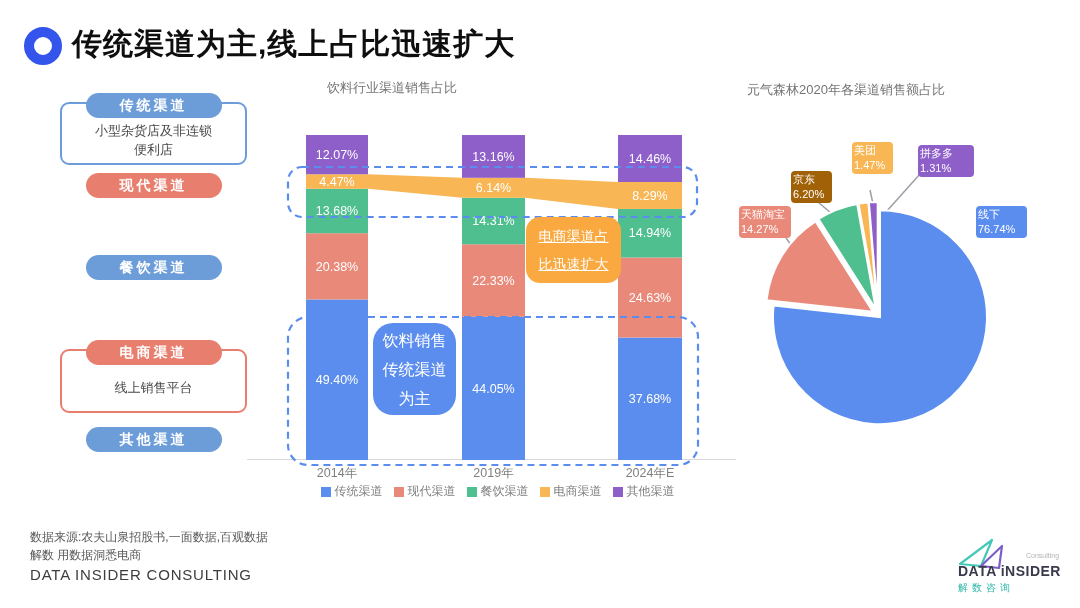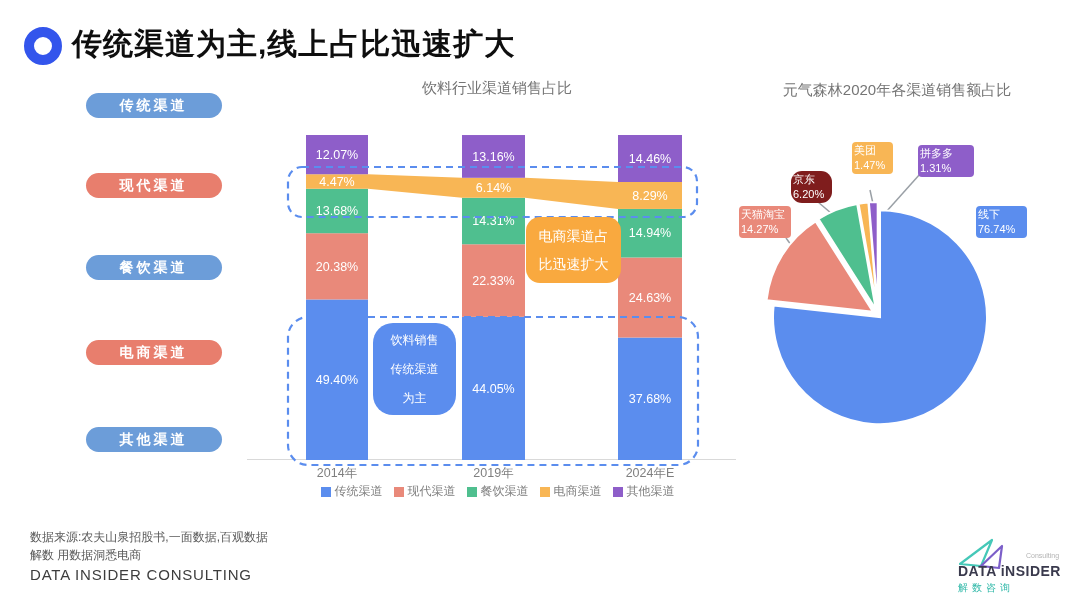--- a/index.html
+++ b/index.html
@@ -17,29 +17,29 @@
     font-size:13px;color:#4a4a4a;line-height:19px;white-space:pre-line;padding-top:12px;box-sizing:border-box;}
   .channel-pill{position:absolute;top:0;left:50%;transform:translateX(-50%);z-index:2;
     min-width:136px;height:25px;border-radius:13px;display:flex;align-items:center;justify-content:center;
     color:#fff;font-size:14px;font-weight:700;letter-spacing:3px;padding:0 14px;box-sizing:border-box;white-space:nowrap;}
   .theme-blue .channel-pill{background:#6C9DD9;}
   .theme-blue .channel-box{border-color:#6C9DD9;}
   .theme-red .channel-pill{background:#E87E6D;}
   .theme-red .channel-box{border-color:#E87E6D;}
   
   #charts-svg{position:absolute;left:0;top:0;width:1080px;height:608px;}
-  .chart-title{position:absolute;font-size:15px;color:#757575;text-align:center;white-space:nowrap;}
+  .chart-title{position:absolute;font-size:13px;color:#757575;text-align:left;white-space:nowrap;}
   #bar-title{left:327px;top:79px;width:340px;}
   #pie-title{left:747px;top:81px;width:300px;}
   .callout{position:absolute;color:#fff;display:flex;align-items:center;justify-content:center;
     text-align:center;white-space:pre-line;z-index:3;}
   #callout-traditional{left:373px;top:323px;width:83px;height:92px;border-radius:20px;background:#5B8DEE;
-    font-size:12px;line-height:29px;}
+    font-size:16px;line-height:29px;}
   #callout-ecommerce{left:526px;top:217px;width:95px;height:66px;border-radius:14px;background:#F9A93F;
-    font-size:14px;line-height:28px;}
+    font-size:14px;line-height:28px;text-decoration:underline;}
   
   #legend{position:absolute;left:255px;top:483px;width:485px;display:flex;justify-content:center;gap:11px;}
   .legend-item{display:flex;align-items:center;gap:4px;font-size:12px;color:#7f7f7f;white-space:nowrap;}
   .legend-swatch{width:10px;height:10px;display:inline-block;}
   
   .pie-label{position:absolute;color:#fff;font-size:11px;line-height:15px;text-align:left;
     border-radius:4px;padding:1px 2px;white-space:pre-line;z-index:3;box-sizing:border-box;}
   
   .footer-line{position:absolute;left:30px;font-size:12px;color:#595959;white-space:nowrap;}
   #footer-company{position:absolute;left:30px;top:566px;font-size:15px;color:#3d3d3d;letter-spacing:0.8px;white-space:nowrap;}
@@ -49,29 +49,32 @@
   #logo .brand-cn{position:absolute;left:8px;top:51px;font-size:10px;color:#2FB8A8;letter-spacing:4px;white-space:nowrap;}
 </style>
 </head>
 <body>
 
 <div class="ring"></div>
 <div class="page-title">传统渠道为主,线上占比迅速扩大</div>
 
 <div id="sidebar">
     <div class="channel-group theme-blue" style="top: 93px; height: 72px;">
+      <div class="channel-box" style="height: 63px;">小型杂货店及非连锁
+便利店</div>
       <div class="channel-pill">传统渠道</div>
     </div>
     <div class="channel-group theme-red" style="top: 173px; height: 74px;">
       <div class="channel-pill">现代渠道</div>
     </div>
     <div class="channel-group theme-blue" style="top: 255px; height: 75px;">
       <div class="channel-pill">餐饮渠道</div>
     </div>
     <div class="channel-group theme-red" style="top: 340px; height: 73px;">
+      <div class="channel-box" style="height: 64px;">线上销售平台</div>
       <div class="channel-pill">电商渠道</div>
     </div>
     <div class="channel-group theme-blue" style="top: 427px; height: 78px;">
       <div class="channel-pill">其他渠道</div>
     </div>
   </div>
 
 <svg id="charts-svg" viewBox="0 0 1080 608">
     <line x1="247" y1="459.5" x2="736" y2="459.5" stroke="#d9d9d9" stroke-width="1"></line>
     <polygon points="368,174.22750000000002 462,177.8025 462,197.7575 368,188.75500000000002" fill="#F8B655"></polygon>
@@ -151,21 +154,21 @@
     <span class="legend-item">
       <span class="legend-swatch" style="background: rgb(142, 94, 201);"></span>
       <span>其他渠道</span>
     </span>
   </div>
 <div id="pie-labels">
     <div class="pie-label" style="left: 976px; top: 206px; width: 51px; background: rgb(91, 141, 238);">线下
 76.74%</div>
     <div class="pie-label" style="left: 739px; top: 206px; width: 52px; background: rgb(233, 137, 122);">天猫淘宝
 14.27%</div>
-    <div class="pie-label" style="left: 791px; top: 171px; width: 41px; background: #7f1d1d; border-radius: 11px;">京东
+    <div class="pie-label" style="left: 791px; top: 171px; width: 41px; background: #a16207;">京东
 6.20%</div>
     <div class="pie-label" style="left: 852px; top: 142px; width: 41px; background: rgb(248, 182, 85);">美团
 1.47%</div>
     <div class="pie-label" style="left: 918px; top: 145px; width: 56px; background: rgb(142, 94, 201);">拼多多
 1.31%</div>
   </div>
 
 <div class="footer-line" style="top:529px">数据来源:农夫山泉招股书,一面数据,百观数据</div>
 <div class="footer-line" style="top:547px">解数 用数据洞悉电商</div>
 <div id="footer-company">DATA INSIDER CONSULTING</div>

